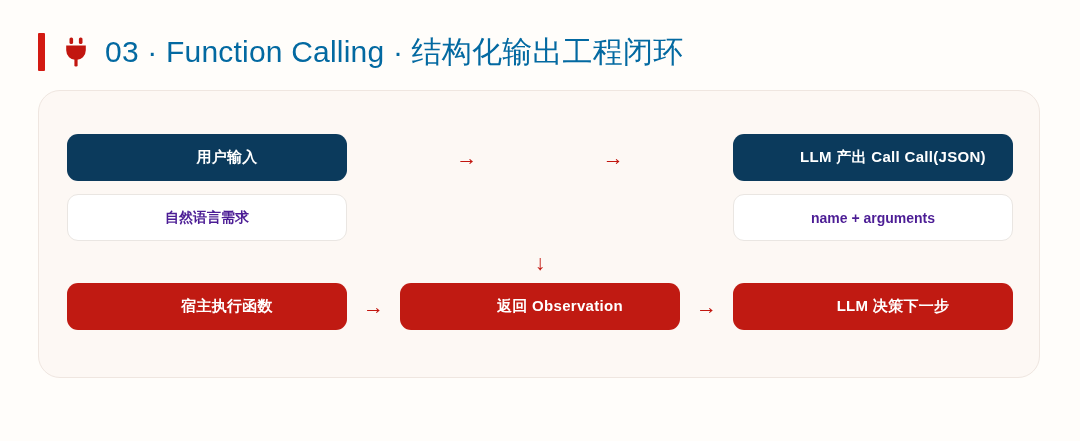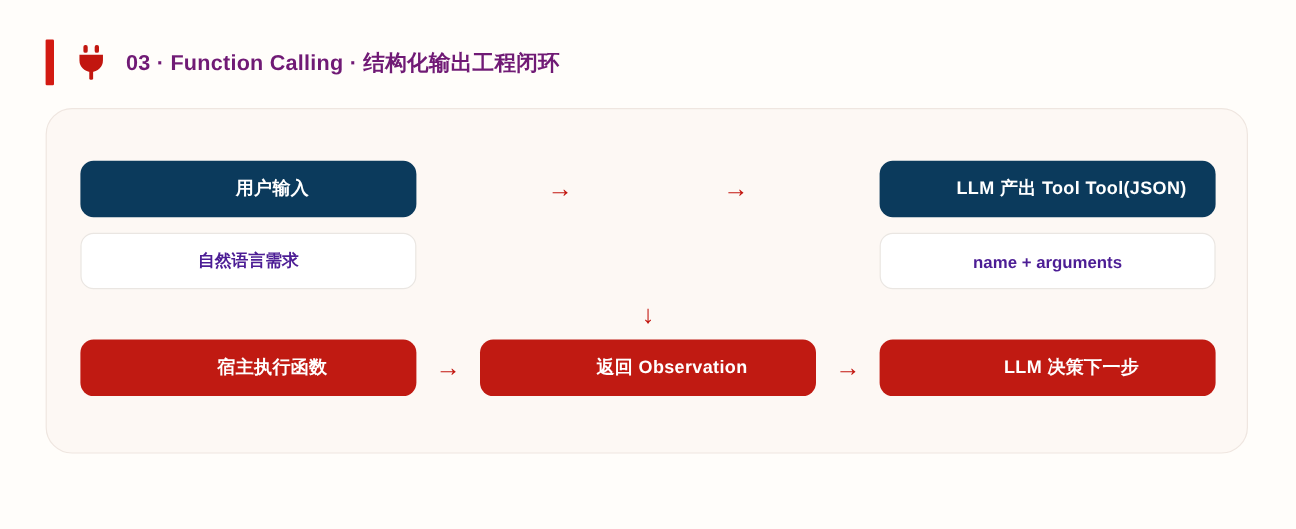--- a/index.html
+++ b/index.html
@@ -34,23 +34,23 @@
     margin-left: 18px;
     width: 26px;
     height: 30px;
     flex: none;
     display: flex;
     align-items: center;
     justify-content: center;
   }
   .page-title {
     margin-left: 16px;
-    font-size: 18px;
-    font-weight: bold;
-    color: #701a75;
+    font-size: 30px;
+    font-weight: normal;
+    color: #0369a1;
     letter-spacing: 0.2px;
     white-space: nowrap;
   }
 
   
   .panel {
     position: absolute;
     left: 38px;
     top: 90px;
     width: 1002px;
@@ -159,21 +159,21 @@
         <div class="pill navy">用户输入</div>
         <div class="subcard">自然语言需求</div>
       </div>
 
       <div class="arrow-cell">→</div>
 
 
       <div class="arrow-cell">→</div>
 
       <div class="col">
-        <div class="pill navy">LLM 产出 Tool Tool(JSON)</div>
+        <div class="pill navy">LLM 产出 Call Call(JSON)</div>
         <div class="subcard">name + arguments</div>
       </div>
 
     </div>
 
     <div class="down-arrow-row">
       <span class="down-arrow">↓</span>
     </div>
 
     <div class="row">

